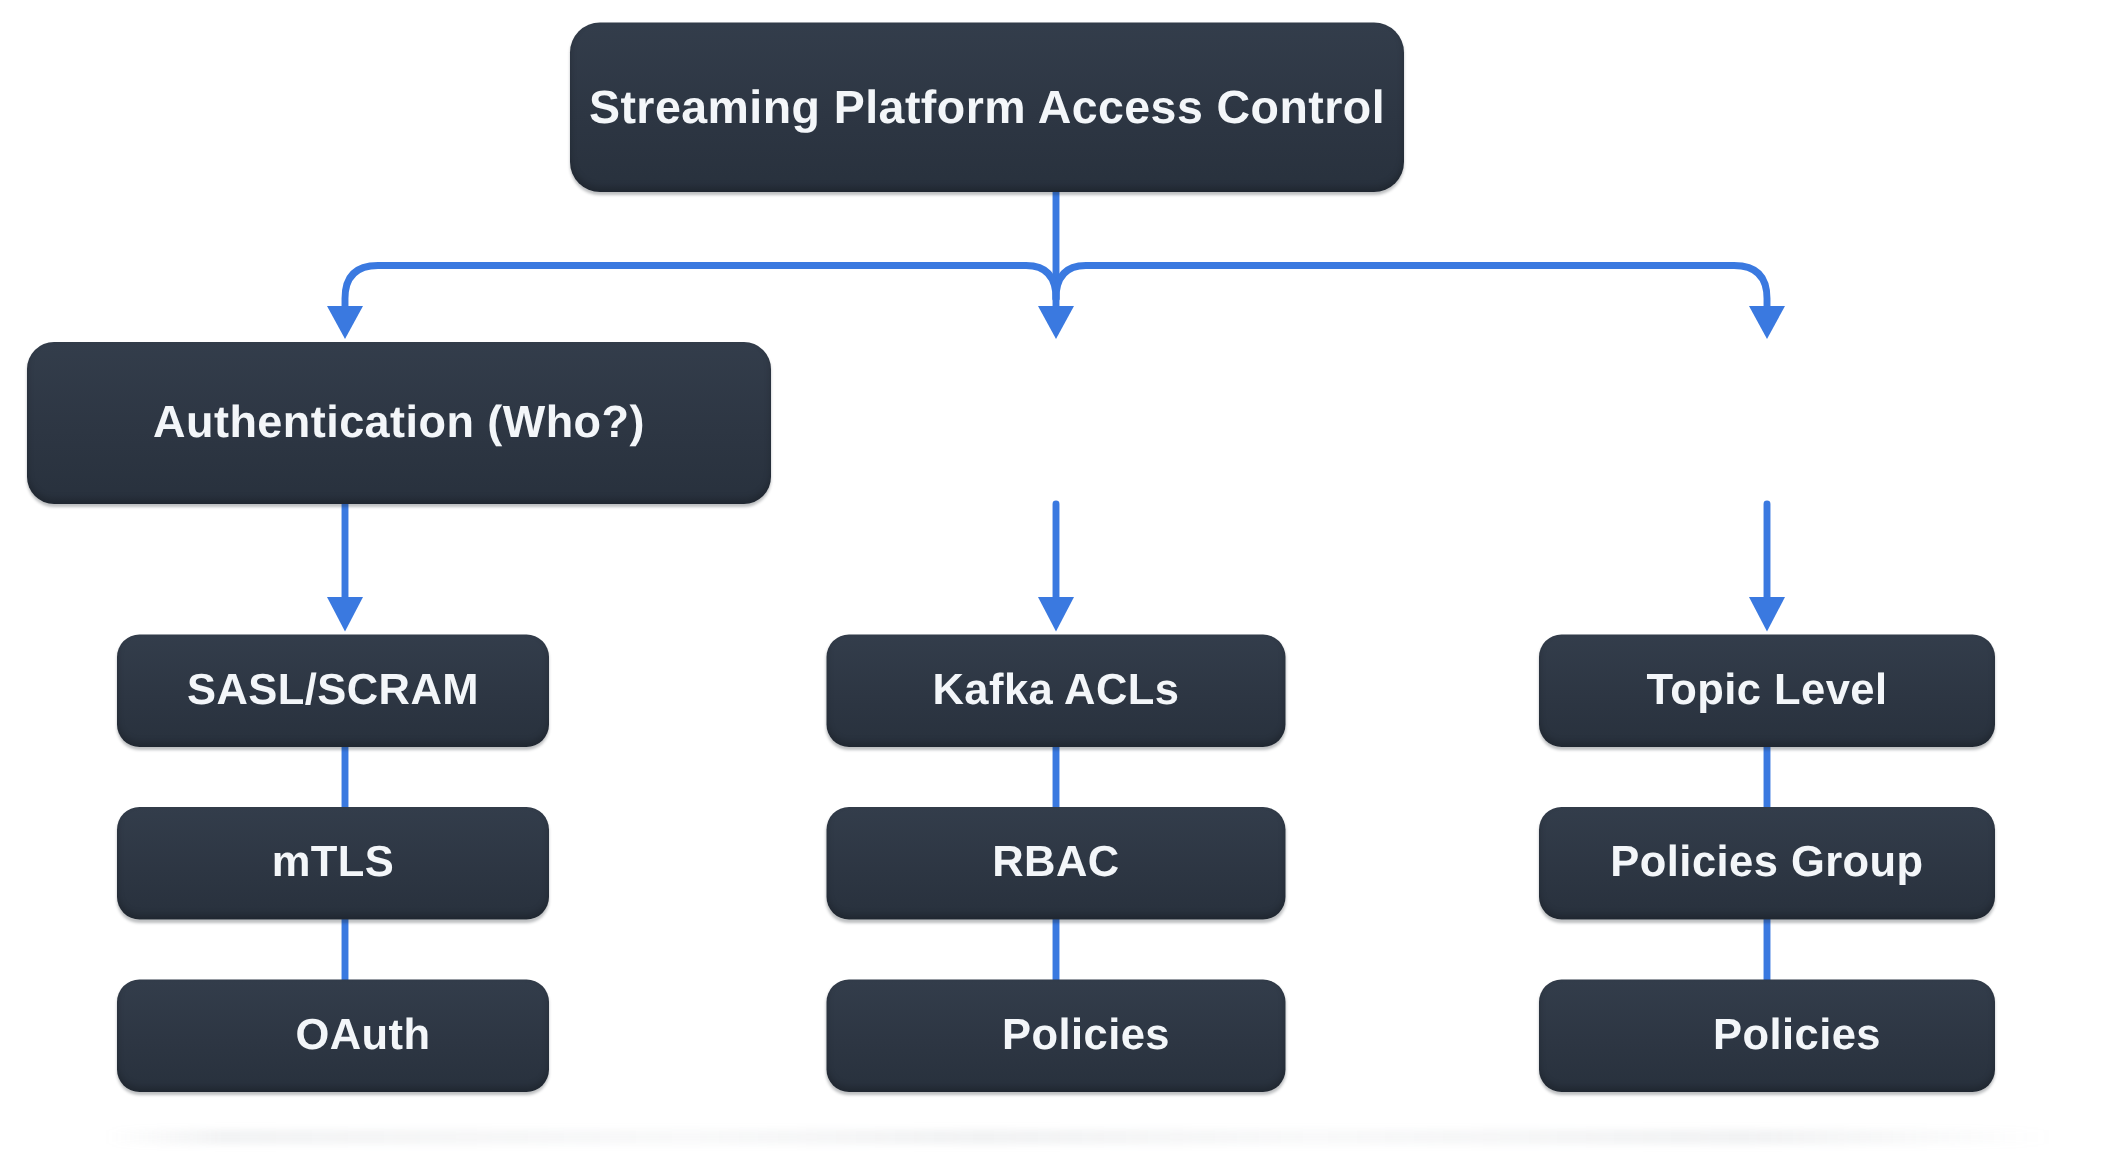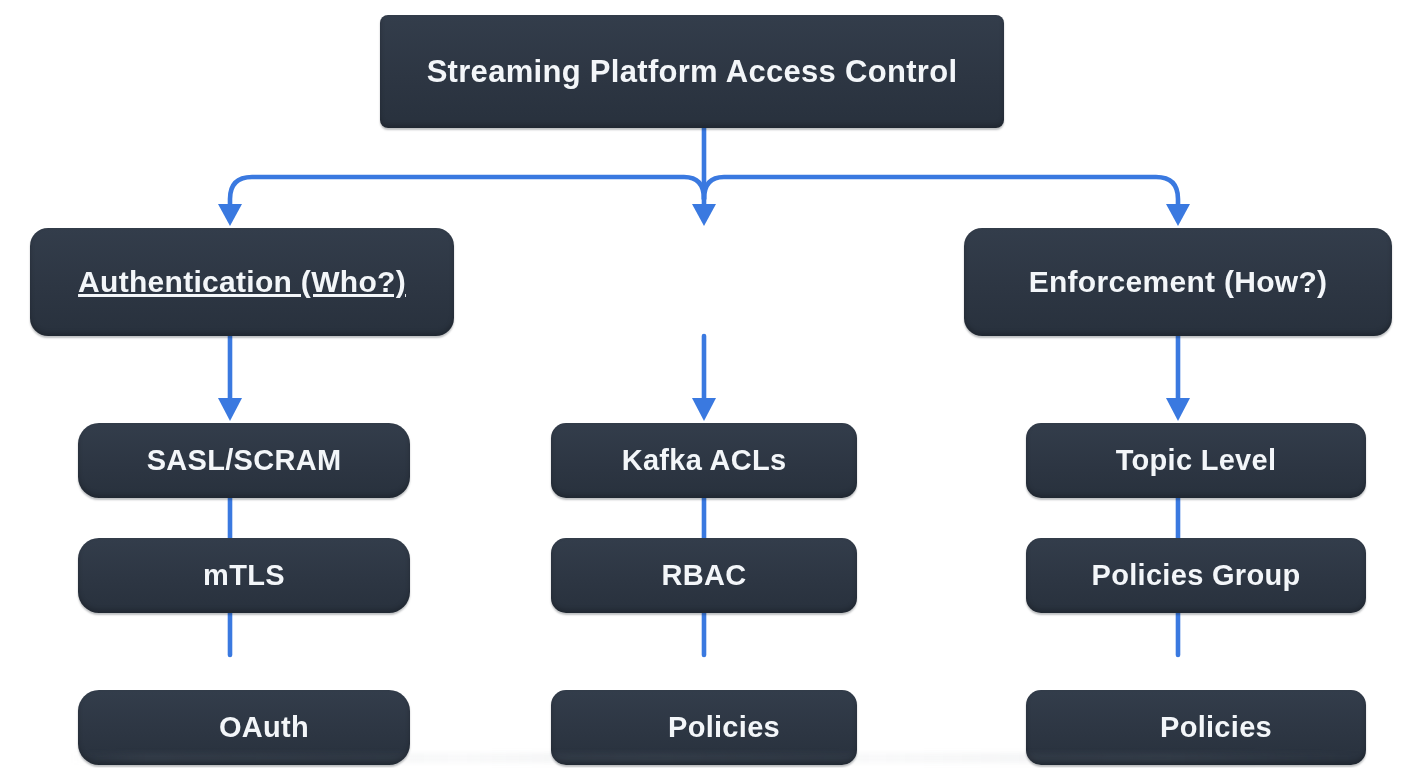--- a/index.html
+++ b/index.html
@@ -38,38 +38,38 @@
     position:absolute;
     display:flex;align-items:center;justify-content:center;
     background:linear-gradient(180deg,var(--node-bg-top) 0%,var(--node-bg) 55%,#28313d 100%);
     color:var(--node-text);
     font-weight:bold;
     letter-spacing:0.3px;
     text-align:center;
     box-shadow:0 2px 2px rgba(18,24,32,0.28), inset 0 -3px 5px rgba(0,0,0,0.22);
   }
   .node.root{
-    left:380px;top:15px;width:624px;height:113px;
-    border-radius:8px;font-size:31px;
+    left:380px;top:15px;width:556px;height:113px;
+    border-radius:20px;font-size:31px;
   }
   .node.level2{
     top:228px;height:108px;border-radius:18px;font-size:30px;
   }
-  .node.b0{left:30px;width:424px;text-decoration:underline;}
+  .node.b0{left:18px;width:496px;}
   .node.b1{left:491px;width:426px;}
   .node.b2{left:964px;width:428px;}
   .node.level3{
     height:75px;border-radius:15px;font-size:29px;
   }
-  .node.c0{left:78px;width:332px;border-radius:21px;}
+  .node.c0{left:78px;width:288px;}
   .node.c1{left:551px;width:306px;}
-  .node.c2{left:1026px;width:340px;text-align:right;}
+  .node.c2{left:1026px;width:304px;text-align:right;}
   .row0{top:423px;}
   .row1{top:538px;}
-  .row2{top:690px;padding-left:40px;}
+  .row2{top:653px;padding-left:40px;}
   .bottom-smudge{
     position:absolute;left:70px;top:753px;width:1300px;height:10px;
     background:linear-gradient(90deg,
       rgba(130,138,148,0.00) 0%,
       rgba(130,138,148,0.10) 6%,
       rgba(130,138,148,0.05) 30%,
       rgba(130,138,148,0.11) 45%,
       rgba(130,138,148,0.05) 62%,
       rgba(130,138,148,0.11) 84%,
       rgba(130,138,148,0.00) 100%);
@@ -108,21 +108,20 @@
       <path class="line" d="M704,497 L704,540"></path>
       <path class="line" d="M704,612 L704,655"></path>
       <path class="line" d="M1178,497 L1178,540"></path>
       <path class="line" d="M1178,612 L1178,655"></path>
     </g>
   </svg>
 
   <div class="node root">Streaming Platform Access Control</div>
 
   <div class="node level2 b0">Authentication (Who?)</div>
-  <div class="node level2 b2">Enforcement (How?)</div>
 
   <div class="node level3 c0 row0">SASL/SCRAM</div>
   <div class="node level3 c0 row1">mTLS</div>
   <div class="node level3 c0 row2">OAuth</div>
 
   <div class="node level3 c1 row1">RBAC</div>
   <div class="node level3 c1 row0">Kafka ACLs</div>
   <div class="node level3 c1 row2">Policies</div>
 
   <div class="node level3 c2 row0">Topic Level</div>

